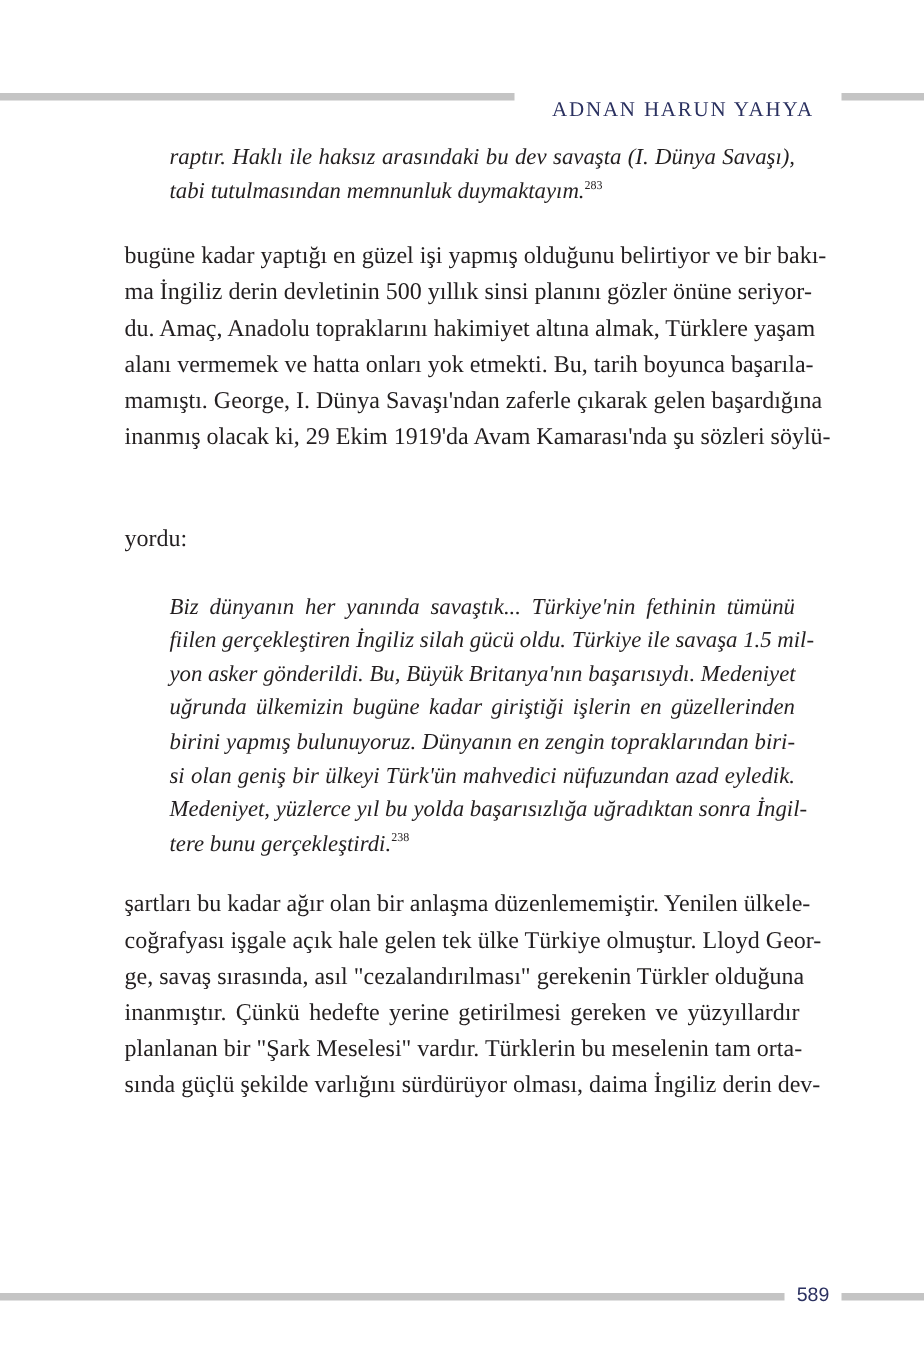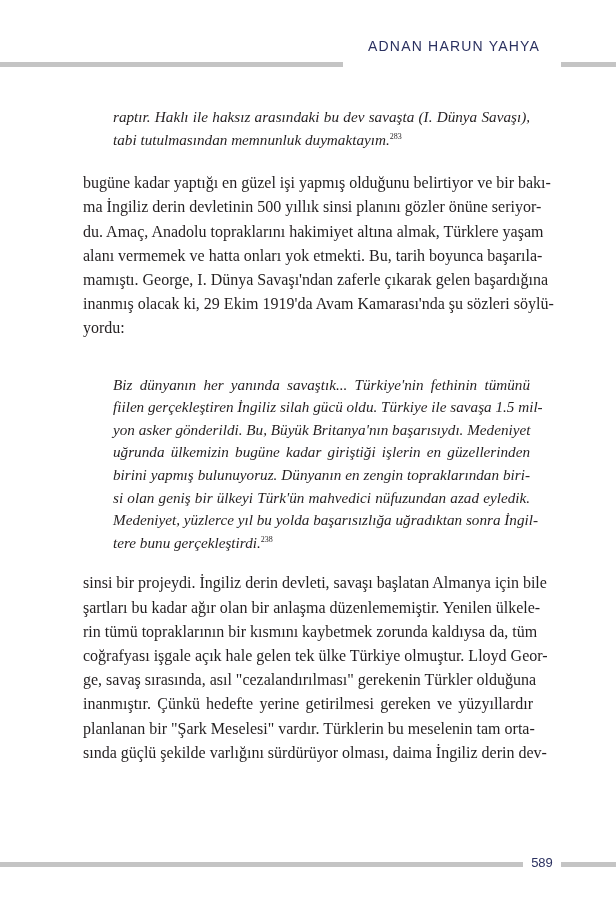--- a/index.html
+++ b/index.html
@@ -15,25 +15,25 @@
     font-family: "Liberation Serif", "DejaVu Serif", serif;
     color: #231f20;
   }
   .bar {
     position: absolute;
     height: 5px;
     background: #c4c4c4;
   }
   .header-title {
     position: absolute;
-    top: 38px;
+    top: 66px;
     left: 368px;
     width: 168px;
     text-align: center;
-    font-family: Liberation Sans, sans-serif;
+    font-family: Liberation Serif, serif;
     font-size: 14px;
     letter-spacing: 1.2px;
     color: #2b3160;
     white-space: nowrap;
   }
   .page-number {
     position: absolute;
     top: 855px;
     left: 526px;
     width: 32px;
@@ -42,36 +42,36 @@
     font-size: 13px;
     color: #2b3160;
   }
   .content {
     position: absolute;
     left: 83px;
     top: 90px;
     width: 450px;
   }
   .quote {
-    margin: 16px 0 0 30px;
+    margin: 4px 0 0 30px;
     width: 417px;
     font-style: italic;
     font-size: 15.2px;
     line-height: 22.6px;
     text-align: justify;
   }
   .quote .ln { display: block; text-align: justify; text-align-last: justify; white-space: nowrap; }
   .quote .ln.last { text-align-last: left; }
   .para {
     font-size: 16px;
     line-height: 24.2px;
   }
   .para .ln { display: block; text-align: justify; text-align-last: justify; white-space: nowrap; }
   .para .ln.first { padding-left: 30px; }
-  .para .ln.last { text-align-last: left; }
+  .para .ln.last { text-align-last: left; margin-top: 44px; }
   sup {
     font-size: 8px;
     vertical-align: super;
     line-height: 0;
     font-style: normal;
   }
   .gap-a { height: 20px; }
   .gap-b { height: 17px; }
   .gap-c { height: 17px; }
 </style>
@@ -110,23 +110,21 @@
     <span class="ln">uğrunda ülkemizin bugüne kadar giriştiği işlerin en güzellerinden</span>
     <span class="ln">birini yapmış bulunuyoruz. Dünyanın en zengin topraklarından biri-</span>
     <span class="ln">si olan geniş bir ülkeyi Türk'ün mahvedici nüfuzundan azad eyledik.</span>
     <span class="ln">Medeniyet, yüzlerce yıl bu yolda başarısızlığa uğradıktan sonra İngil-</span>
     <span class="ln last"><span>tere bunu gerçekleştirdi.</span><sup>238</sup></span>
   </div>
 
   <div class="gap-c"></div>
 
   <div class="para">
-    <span class="ln">sinsi bir projeydi. İngiliz derin devleti, savaşı başlatan Almanya için bile</span>
     <span class="ln">şartları bu kadar ağır olan bir anlaşma düzenlememiştir. Yenilen ülkele-</span>
-    <span class="ln">rin tümü topraklarının bir kısmını kaybetmek zorunda kaldıysa da, tüm</span>
     <span class="ln">coğrafyası işgale açık hale gelen tek ülke Türkiye olmuştur. Lloyd Geor-</span>
     <span class="ln">ge, savaş sırasında, asıl "cezalandırılması" gerekenin Türkler olduğuna</span>
     <span class="ln">inanmıştır. Çünkü hedefte yerine getirilmesi gereken ve yüzyıllardır</span>
     <span class="ln">planlanan bir "Şark Meselesi" vardır. Türklerin bu meselenin tam orta-</span>
     <span class="ln">sında güçlü şekilde varlığını sürdürüyor olması, daima İngiliz derin dev-</span>
   </div>
 
 </div>
 
 <div class="bar" style="left:0; top:862px; width:523px;"></div>

